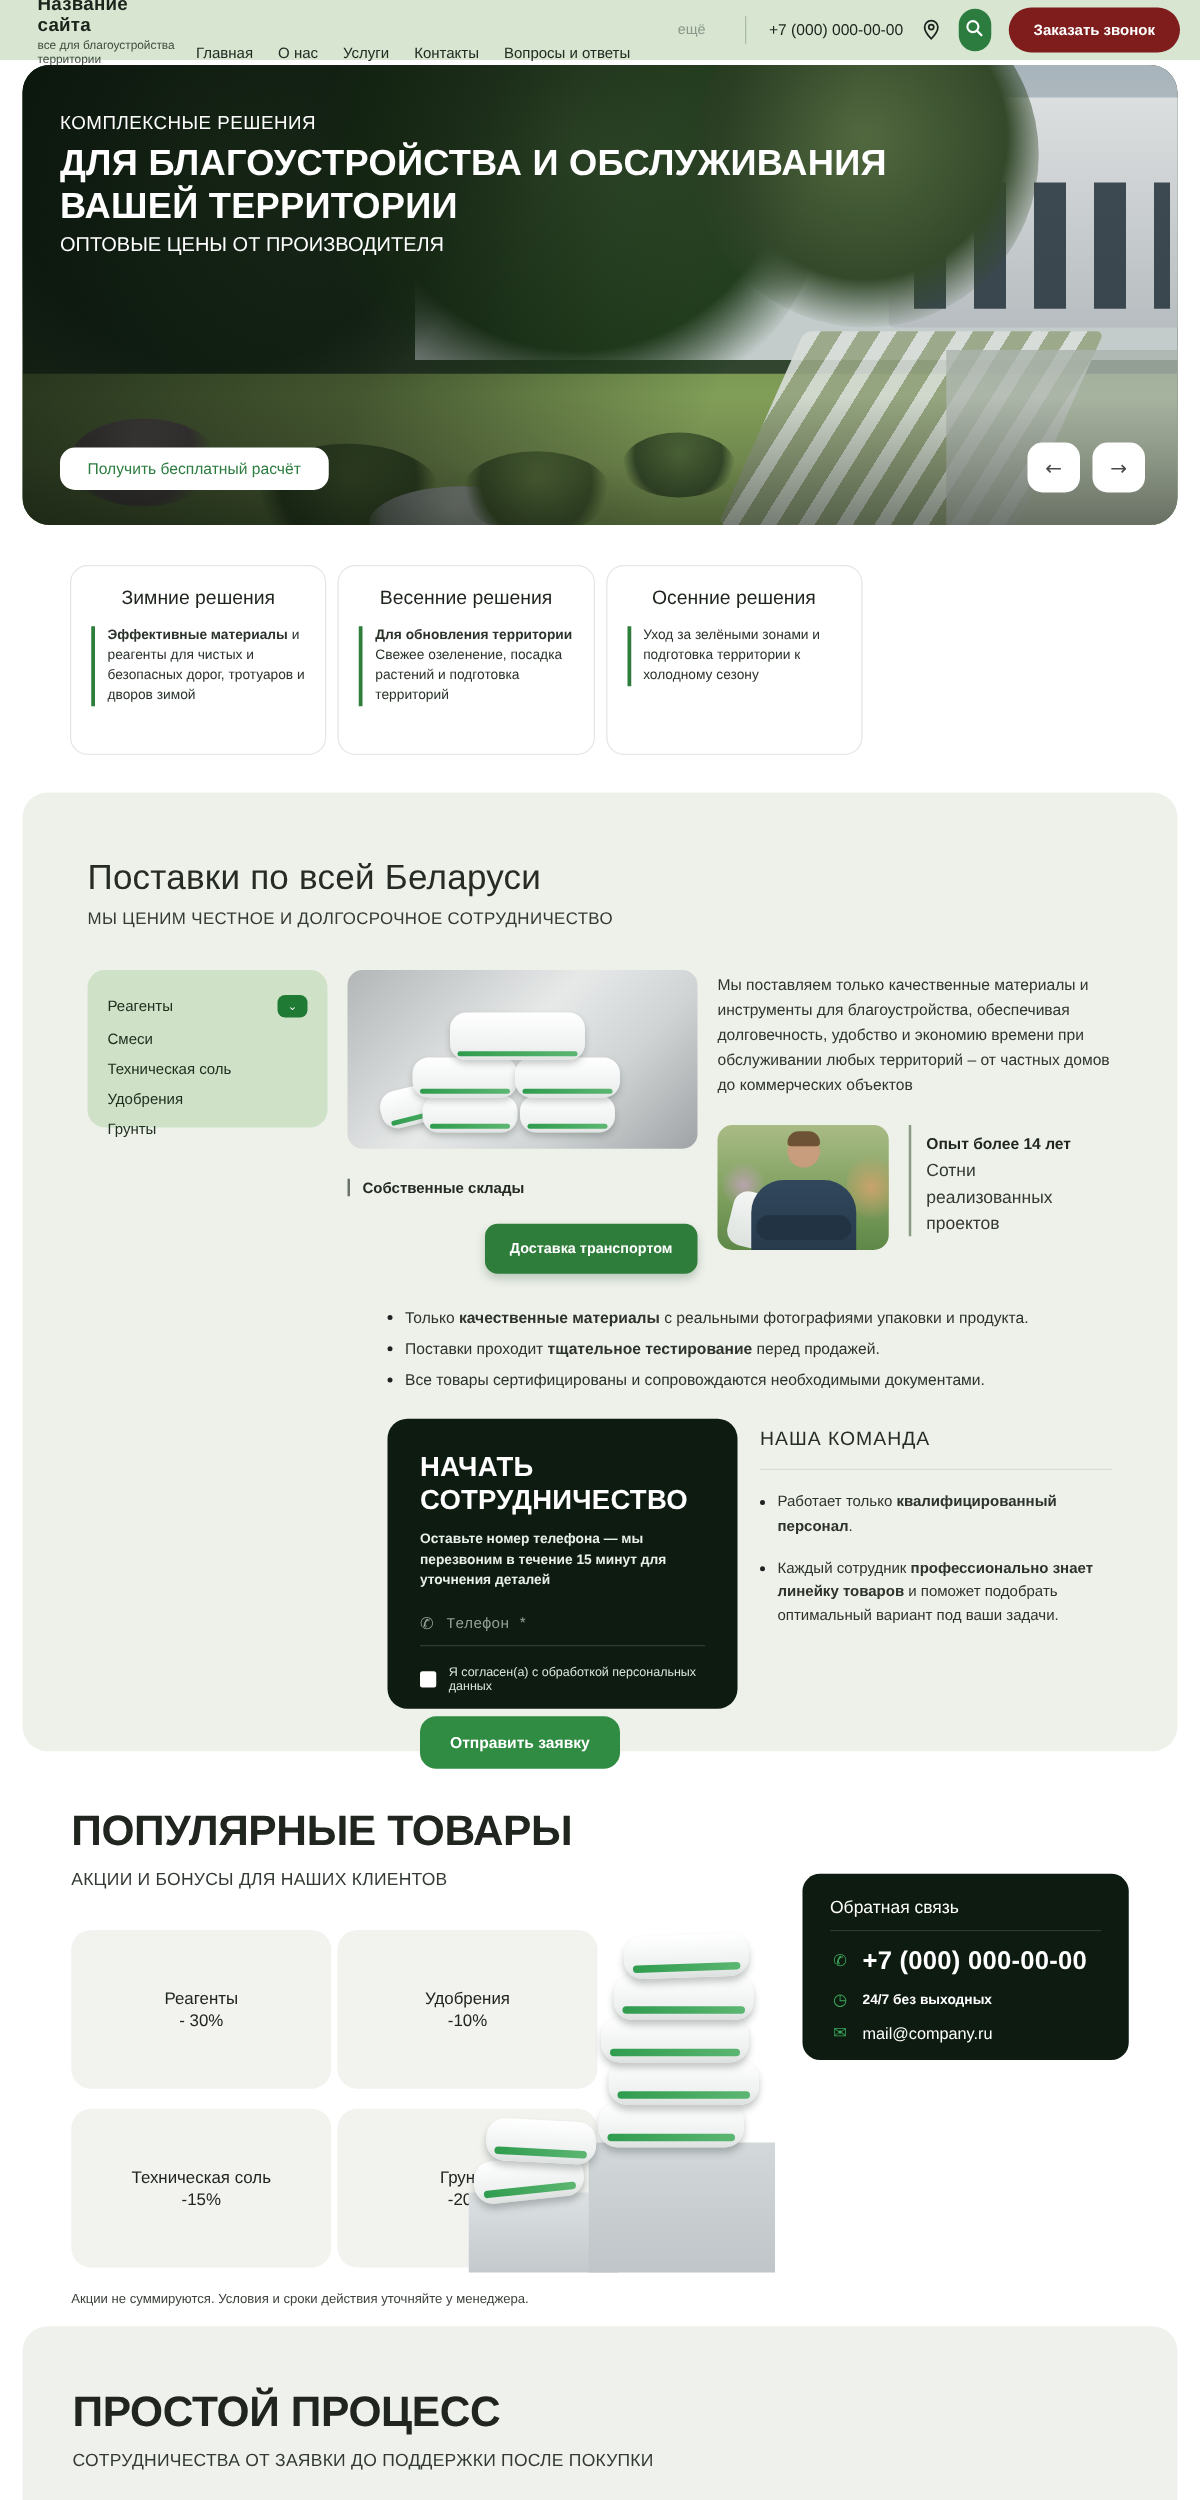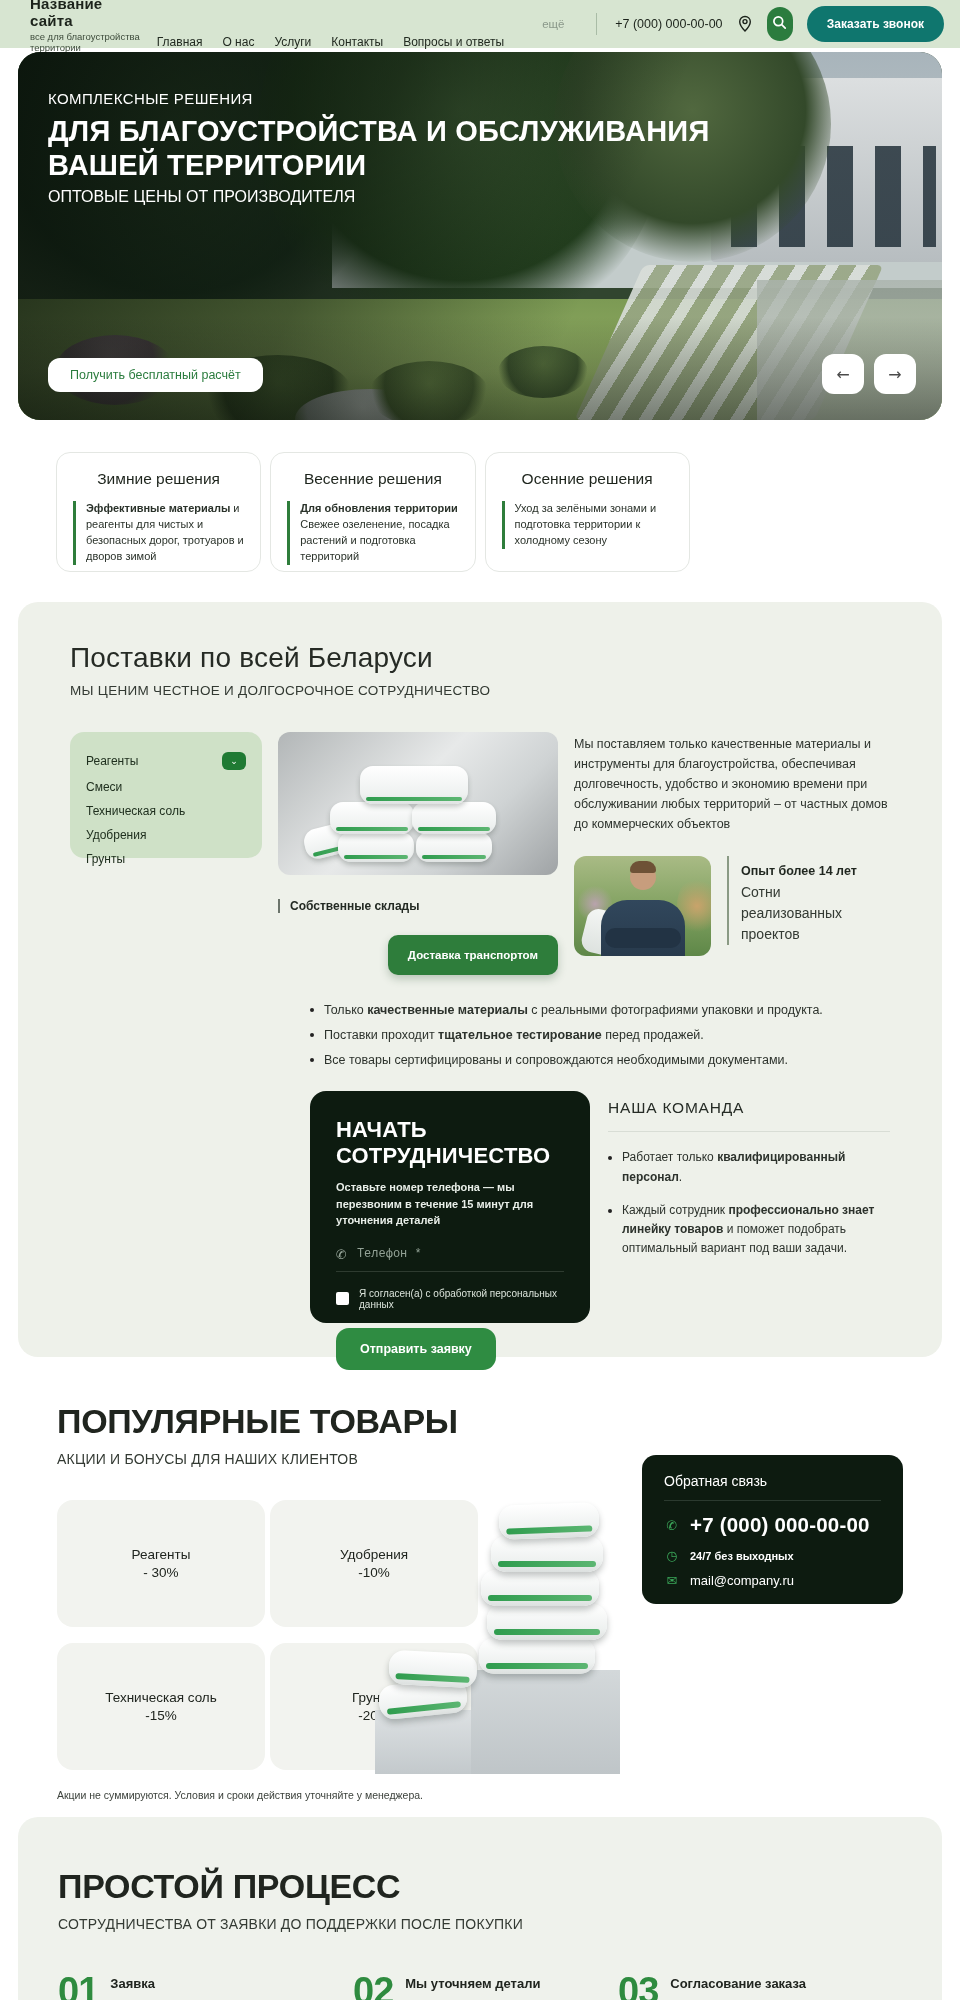--- a/index.html
+++ b/index.html
@@ -12,21 +12,21 @@
   .brand { margin-right:auto; }
   .brand-name { font-size:15px; font-weight:700; color:#1c231b; letter-spacing:.2px; }
   .brand-tag { font-size:9.5px; color:#3c4a3a; margin-top:2px; }
   .nav { display:flex; gap:20px; align-items:center; }
   .nav-item { font-size:12px; color:#222b21; cursor:pointer; white-space:nowrap;margin-top:36px; }
   .nav-more { font-size:11.5px; color:#8a988a; margin-left:18px; }
   .hdr-sep { width:1px; height:22px; background:#a9bca6; margin:0 4px 0 18px; }
   .hdr-phone { font-size:12.5px; color:#1c231b; white-space:nowrap; font-weight:500; }
   .pin-icon svg { display:block; }
   .search-btn { width:38px; height:34px; border-radius:17px; background:#2b7c3e; display:flex; align-items:center; justify-content:center; cursor:pointer; border:none; }
-  .call-btn { height:36px; border-radius:18px; background:#0f766e; color:#fff; font-size:12px; font-weight:700; padding:0 20px; display:flex; align-items:center; cursor:pointer; border:none; white-space:nowrap; }
+  .call-btn { height:36px; border-radius:18px; background:#7f1d1d; color:#fff; font-size:12px; font-weight:700; padding:0 20px; display:flex; align-items:center; cursor:pointer; border:none; white-space:nowrap; }
 
   
   .hero { position:relative; margin:4px 18px 0; height:368px; border-radius:22px; overflow:hidden; background:#31452f; }
   .hero .sky { position:absolute; left:34%; top:0; right:0; height:64%; background:linear-gradient(180deg,#a8b4bb 0%,#c3cccb 80%); }
   .hero .house { position:absolute; right:-2%; top:7%; width:27%; height:50%; background:linear-gradient(180deg,#dcdfe0,#b7bdc0); border-radius:4px; }
   .hero .house-windows { position:absolute; left:8%; right:10%; bottom:8%; height:55%; background:repeating-linear-gradient(90deg,#23313a 0 26px, rgba(0,0,0,0) 26px 48px); opacity:.85; }
   .hero .blob { position:absolute; border-radius:50%; }
   .b1 { left:-6%; top:-30%; width:46%; height:110%; background:radial-gradient(circle at 50% 45%, #2f4a2c 0%, #1d3320 55%, rgba(20,32,20,0) 72%); }
   .b2 { left:26%; top:-36%; width:44%; height:115%; background:radial-gradient(circle at 50% 45%, #3c5a33 0%, #24401f 55%, rgba(20,32,20,0) 72%); }
   .b3 { left:58%; top:-18%; width:30%; height:75%; background:radial-gradient(circle at 50% 45%, #51683f 0%, #33492a 55%, rgba(20,32,20,0) 75%); }
@@ -44,27 +44,27 @@
   .hero-content { position:absolute; left:30px; top:38px; z-index:3; color:#fff; }
   .hero-kicker { font-size:15px; font-weight:500; letter-spacing:.4px; }
   .hero-title { font-size:29px; font-weight:700; line-height:1.16; margin-top:8px; letter-spacing:.2px; }
   .hero-sub { font-size:16px; font-weight:400; margin-top:6px; }
   .hero-cta { position:absolute; left:30px; bottom:28px; z-index:3; background:#fff; border:none; border-radius:12px; padding:0 22px; height:34px; display:flex; align-items:center; color:#2b7c3e; font-size:12.5px; cursor:pointer; }
   .hero-arrows { position:absolute; right:26px; bottom:26px; z-index:3; display:flex; gap:10px; }
   .arrow-btn { width:42px; height:40px; border-radius:12px; background:#fff; border:none; display:flex; align-items:center; justify-content:center; font-size:16px; color:#4a4a4a; cursor:pointer; font-family:"DejaVu Sans", sans-serif; }
 
   
   .seasons { display:grid; grid-template-columns:repeat(4,1fr); gap:9px; margin:32px 56px 0; }
-  .season-card { background:#fff; border:1px solid #e4e7e3; border-radius:14px; padding:17px 16px 16px; height:120px; }
+  .season-card { background:#fff; border:1px solid #e4e7e3; border-radius:14px; padding:17px 16px 16px; height:152px; }
   .season-title { text-align:center; font-size:15.5px; font-weight:500; color:#1d241c; }
   .season-body { margin-top:13px; border-left:3px solid #2e7d3b; padding-left:10px; font-size:11px; line-height:1.45; color:#2a322a; }
   .season-body b { font-weight:700; }
 
   
-  .supplies { margin:30px 18px 0; background:#eef1ea; border-radius:20px; padding:40px 52px 34px; }
+  .supplies { margin:30px 18px 0; background:#eef1ea; border-radius:20px; padding:52px 52px 34px; }
   .supplies-title { font-size:28px; font-weight:500; color:#262b25; letter-spacing:.2px; }
   .supplies-sub { font-size:13.5px; color:#333a33; margin-top:9px; letter-spacing:.3px; }
   .supplies-grid { display:grid; grid-template-columns:192px 280px 1fr; gap:13px 16px; margin-top:34px; }
   .cat-card { background:#cfe1c7; border-radius:14px; padding:16px 16px; height:126px; }
   .cat-item { display:flex; align-items:center; justify-content:space-between; font-size:12px; color:#20301f; padding:4px 0; cursor:pointer; }
   .cat-item + .cat-item { margin-top:2px; }
   .cat-toggle { width:24px; height:18px; border-radius:6px; background:#1f7a33; color:#fff; font-size:9px; display:flex; align-items:center; justify-content:center; border:none; cursor:pointer; }
   .mid-col { display:flex; flex-direction:column; }
   .pillow-img { position:relative; height:143px; border-radius:12px; overflow:hidden; background:linear-gradient(135deg,#b2b6b7 0%,#e7e9e9 45%,#cfd3d4 70%,#9fa3a5 100%); }
   .pillow { position:absolute; background:linear-gradient(180deg,#ffffff 0%,#eef1f0 75%,#dfe3e2 100%); border-radius:13px; box-shadow:0 3px 5px rgba(40,50,45,.25); }

